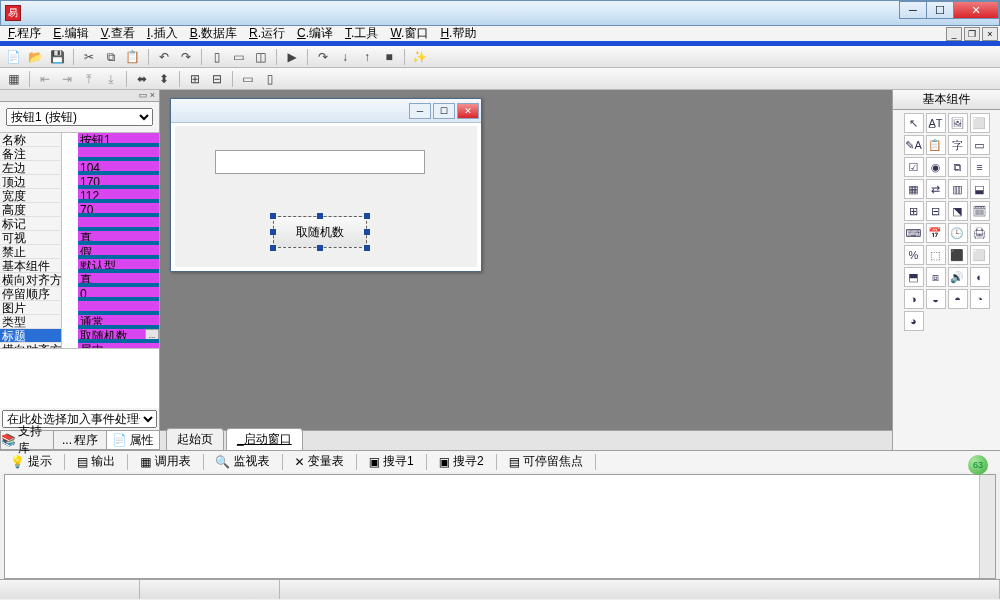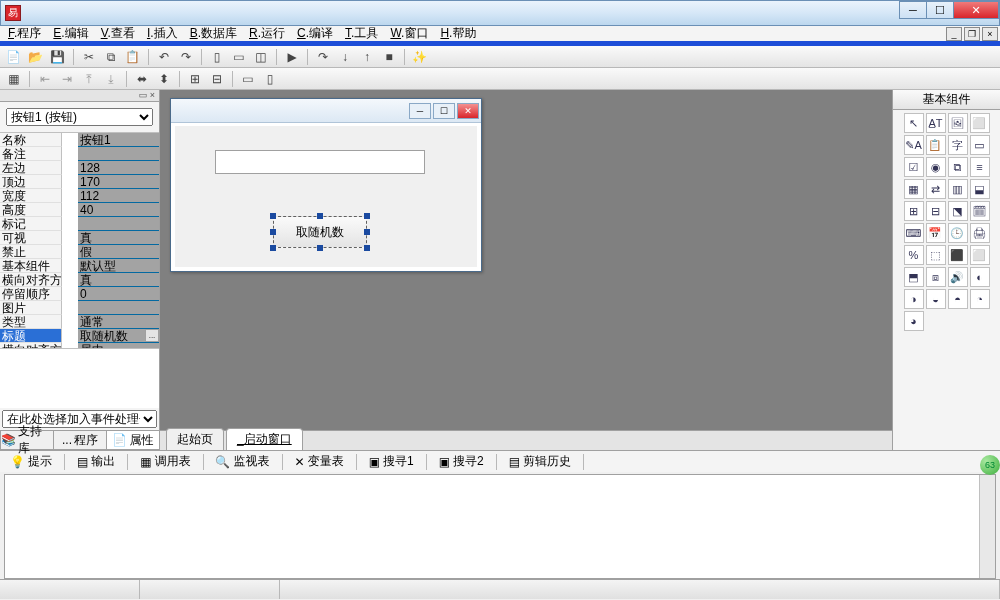--- a/index.html
+++ b/index.html
@@ -30,21 +30,21 @@
 
 .main { display: flex; height: 360px; }
 
 
 .prop-panel { width: 160px; background: #f4f4f4; border-right: 1px solid #a0a0a0; display: flex; flex-direction: column; }
 .prop-panel .closer { height: 12px; border-bottom: 1px solid #a0a0a0; background:#e4e4e4; text-align:right; font-size:9px; padding-right:4px; color:#555;}
 .prop-panel select { margin: 6px; height: 18px; font-size: 12px; }
 .prop-grid { flex: 1; overflow-y: auto; overflow-x: hidden; background: #fff; border-top: 1px solid #c0c0c0; position: relative; }
 .prop-row { display: flex; height: 14px; line-height: 14px; gap: 16px; }
 .prop-row .k { width: 62px; padding-left: 2px; background: #f4f4f4; border-right: 1px solid #c0c0c0; border-bottom: 1px solid #e0e0e0; overflow: hidden; white-space: nowrap; }
-.prop-row .v { flex: 1; padding-left: 2px; background: #a3a3a3; border-bottom: 1px solid #0369a1; overflow: hidden; white-space: nowrap; position:relative;}
+.prop-row .v { flex: 1; padding-left: 2px; background: #d946ef; border-bottom: 4px solid #0369a1; overflow: hidden; white-space: nowrap; position:relative;}
 .prop-row.sel .k { background: #2a6fd6; color: #fff; }
 .prop-row .v .ddbtn { position:absolute; right:0; top:0; width:14px; height:13px; background:#e4e4e4; border:1px solid #a0a0a0; font-size:8px; text-align:center; line-height:11px;}
 .prop-grid .vscroll { position:absolute; right:0; top:0; width:15px; height:100%; background:#e8e8e8; border-left:1px solid #c0c0c0;}
 .prop-grid .vscroll .thumb { background:#c8c8c8; border:1px solid #a0a0a0; margin:16px 1px 0 1px; height:60px;}
 .prop-panel .blank { height: 60px; background: #fff; border-top: 1px solid #c0c0c0; }
 .prop-panel select.evt { margin: 2px; height: 18px; }
 .prop-panel .tabs { display: flex; height: 20px; background: #e4e4e4; border-top: 1px solid #a0a0a0; }
 .prop-panel .tabs .t { flex: 1; border: 1px solid #a0a0a0; border-top: none; margin-right: -1px; display: flex; align-items: center; justify-content: center; gap: 2px; background: #f0f0f0; }
 .prop-panel .tabs .t.active { background: #fff; }
 
@@ -73,21 +73,21 @@
 
 
 .bottom-tabs { height: 22px; border-top: 1px solid #a0a0a0; background: #f4f4f4; display: flex; align-items: center; padding-left: 6px; gap: 8px; }
 .bottom-tabs .bt { display: flex; align-items: center; gap: 3px; padding: 2px 4px; }
 .bottom-tabs .sep { height: 16px; width:1px; background:#b8b8b8;}
 .output { height: 105px; background: #fff; border: 1px solid #a0a0a0; margin: 2px 4px 0 4px; position:relative;}
 .output .oscroll { position:absolute; right:0; top:0; width:16px; height:100%; background:#e8e8e8; border-left:1px solid #c0c0c0;}
 .statusbar { height: 20px; background: linear-gradient(#f4f4f4,#e0e0e0); border-top: 1px solid #a0a0a0; display:flex; align-items:center;}
 .statusbar .cell { border-right:1px solid #b8b8b8; height:100%; }
 
-.floating-badge { position:absolute; right:0; top:455px; width:20px; height:20px; border-radius:50%; background:radial-gradient(circle at 30% 30%, #a8e89f, #3cae3c); font-size:9px; color:#083; display:flex; align-items:center; justify-content:center;}
+.floating-badge { position:absolute; right:12px; top:455px; width:20px; height:20px; border-radius:50%; background:radial-gradient(circle at 30% 30%, #a8e89f, #3cae3c); font-size:9px; color:#083; display:flex; align-items:center; justify-content:center;}
 </style>
 </head>
 <body>
 
 <div class="titlebar">
   <div class="logo">易</div>
   <div class="winbtns">
     <div class="winbtn min">─</div>
     <div class="winbtn max">☐</div>
     <div class="winbtn close">✕</div>
@@ -172,33 +172,33 @@
     <div class="prop-row">
           <div class="k">名称</div>
           <div class="v">按钮1</div>
         </div>
         <div class="prop-row">
           <div class="k">备注</div>
           <div class="v"></div>
         </div>
         <div class="prop-row">
           <div class="k">左边</div>
-          <div class="v">128</div>
+          <div class="v">104</div>
         </div>
         <div class="prop-row">
           <div class="k">顶边</div>
           <div class="v">170</div>
         </div>
         <div class="prop-row">
           <div class="k">宽度</div>
           <div class="v">112</div>
         </div>
         <div class="prop-row">
           <div class="k">高度</div>
-          <div class="v">40</div>
+          <div class="v">70</div>
         </div>
         <div class="prop-row">
           <div class="k">标记</div>
           <div class="v"></div>
         </div>
         <div class="prop-row">
           <div class="k">可视</div>
           <div class="v">真</div>
         </div>
         <div class="prop-row">
@@ -352,21 +352,21 @@
       <span>搜寻1</span>
     </div>
     <div class="sep"></div>
     <div class="bt">
       <span>▣</span>
       <span>搜寻2</span>
     </div>
     <div class="sep"></div>
     <div class="bt">
       <span>▤</span>
-      <span>剪辑历史</span>
+      <span>可停留焦点</span>
     </div>
     <div class="sep"></div>
   </div>
 
 <div class="output">
   <div class="oscroll"></div>
 </div>
 
 <div class="statusbar">
   <div class="cell" style="width:140px"></div>

